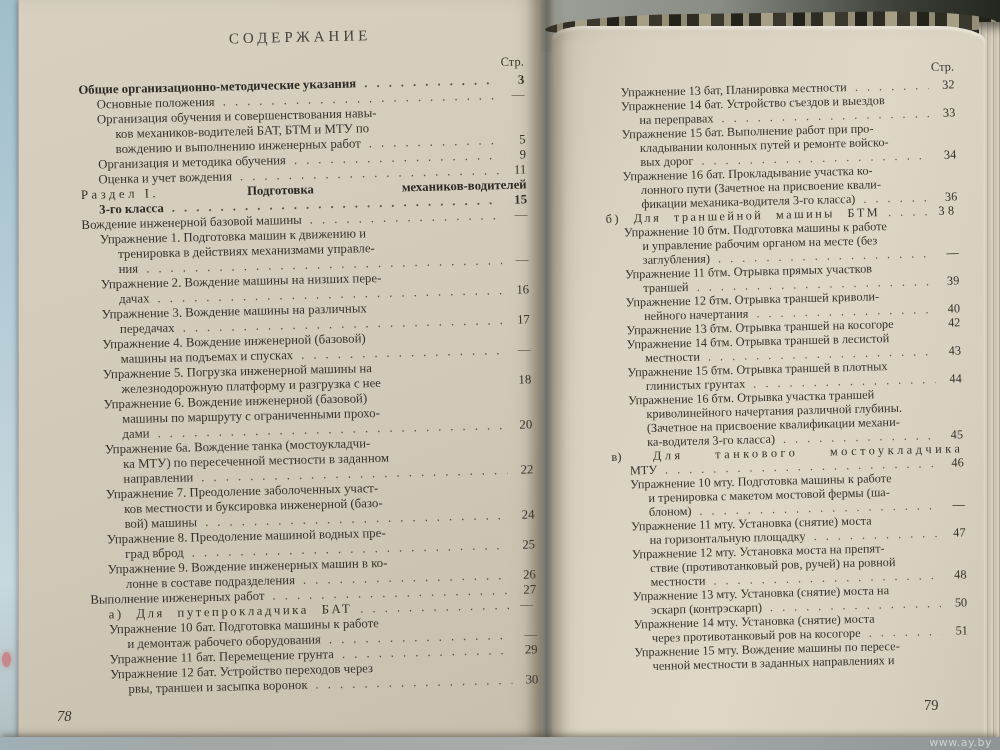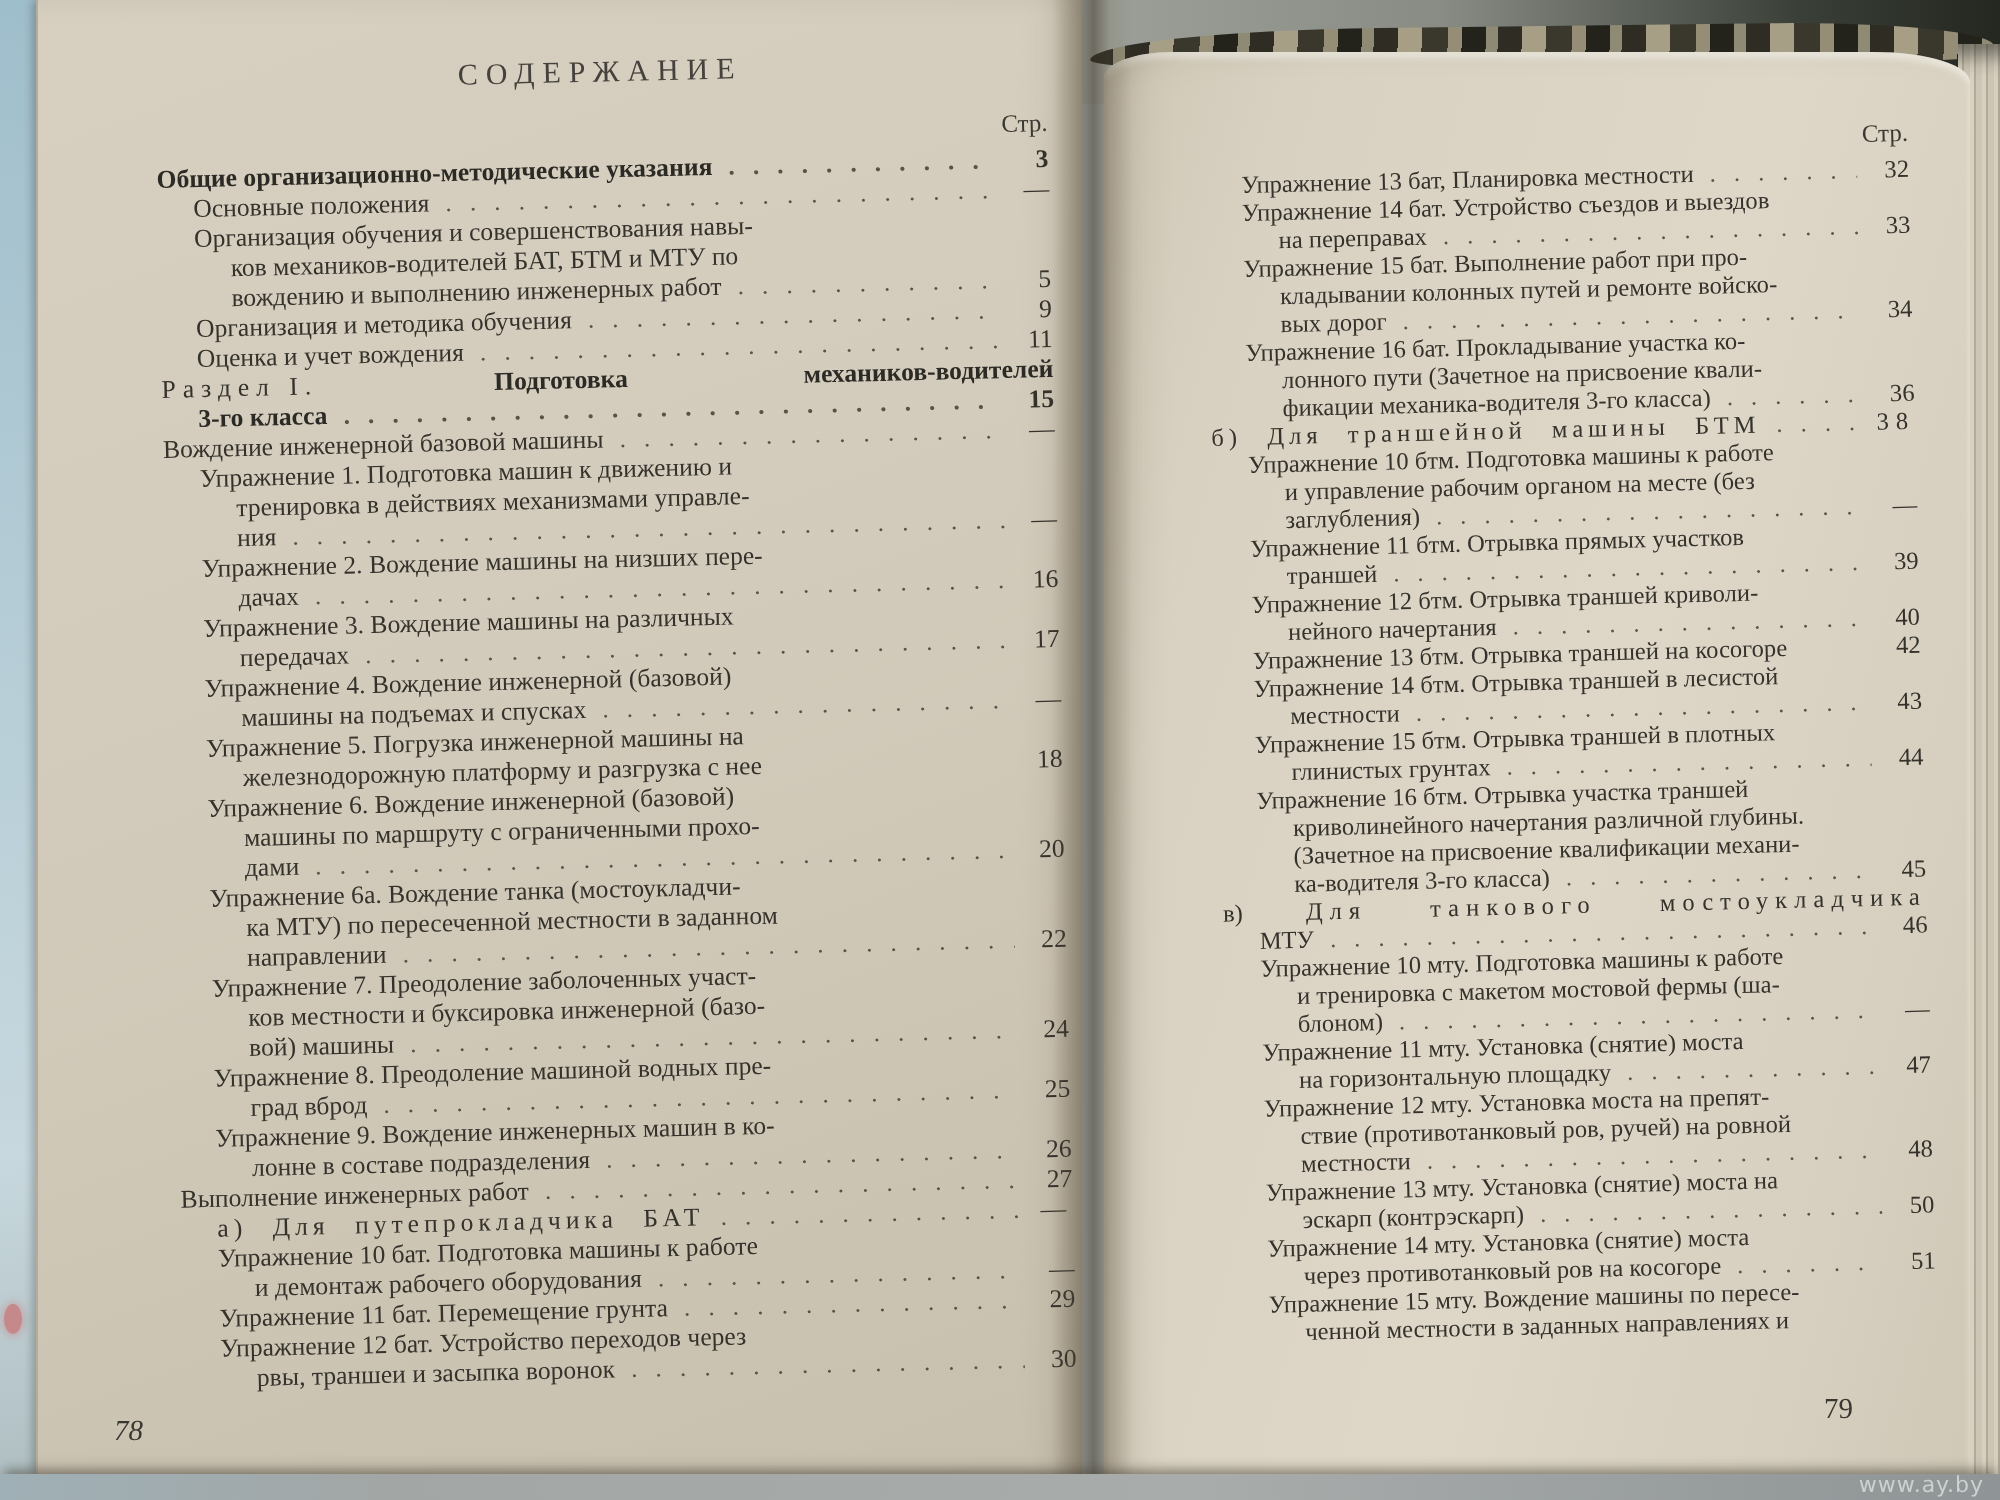--- a/index.html
+++ b/index.html
@@ -60,21 +60,21 @@
   .bold{font-weight:bold;color:#2c2a25;}
   .toc-line.ls .line-text{letter-spacing:2.5px;word-spacing:7px;}
   .ls{letter-spacing:3.5px;}
   .line-text{white-space:nowrap;}
   .segwrap{display:flex;justify-content:space-between;flex:1;}
   .dots{flex:1;overflow:hidden;white-space:nowrap;letter-spacing:9px;padding-left:8px;
         color:#474337;opacity:.88;min-width:0;}
   .num{min-width:26px;text-align:right;color:#35322c;}
   .pagenum-display{position:absolute;font-size:14.5px;color:#3a3731;}
   .pagenum-left{left:38px;bottom:12px;font-style:italic;}
-  .pagenum-right{left:360px;bottom:28px;}
+  .pagenum-right{left:372px;bottom:28px;}
 
   .watermark{position:absolute;right:8px;bottom:0;height:14px;line-height:14px;
         font-family:"DejaVu Sans","Liberation Sans",sans-serif;font-size:11px;
         color:#ccd1d0;letter-spacing:.5px;z-index:7;}
 </style>
 </head>
 <body>
 
 <div class="scene">
   <div class="bg-top"></div>

